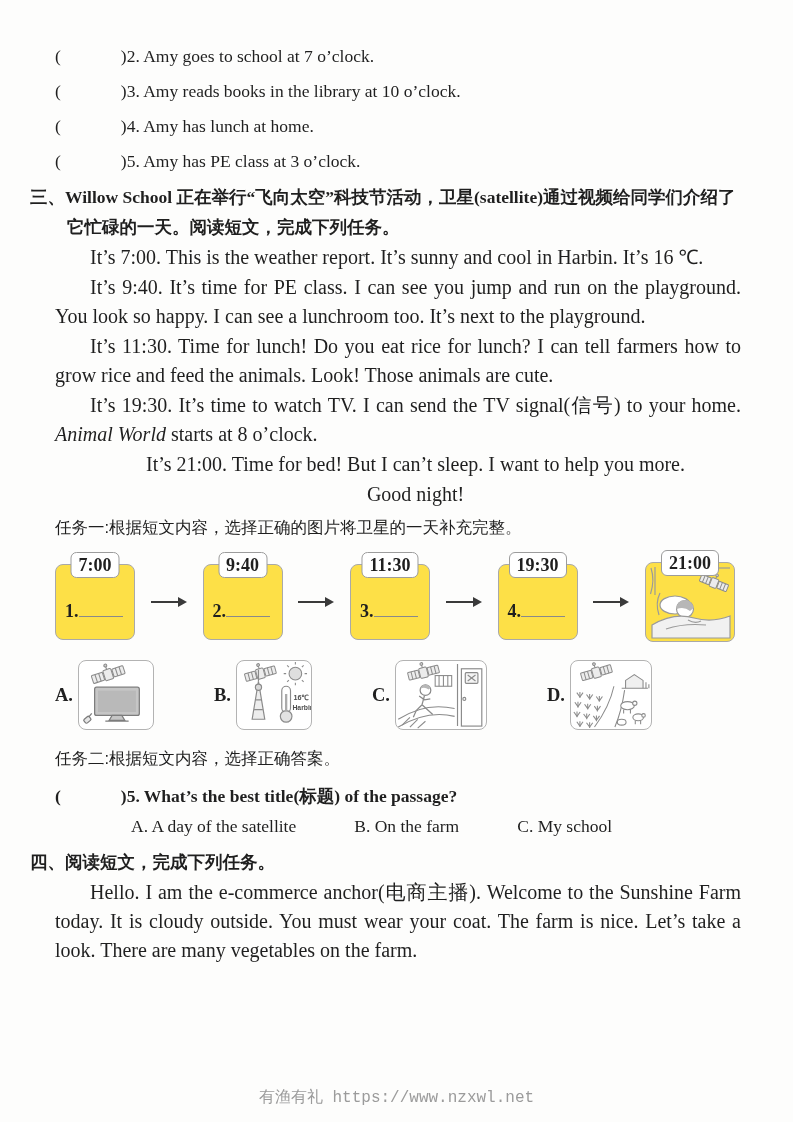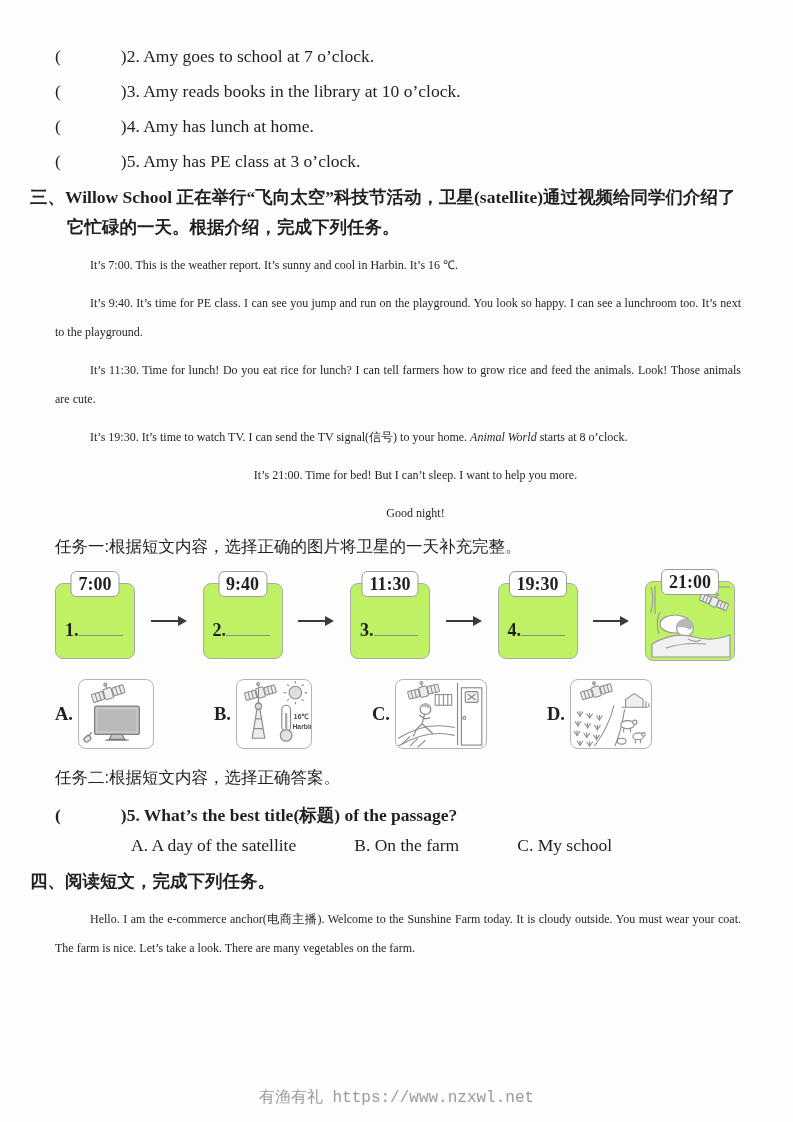--- a/index.html
+++ b/index.html
@@ -20,39 +20,39 @@
 
   
   .sec-head {
     font-size: 17.5px; font-weight: 700; line-height: 30px;
     margin-left: -25px; padding-left: 37px; text-indent: -37px;
     margin-top: 6px;
   }
 
   
   .para {
-    font-size: 12px; line-height: 29px; text-align: justify;
-    text-indent: 35px; margin-top: 9px;
+    font-size: 20px; line-height: 29px; text-align: justify;
+    text-indent: 35px; margin-top: 1px;
   }
   .para.no-just { text-align: center; }
   .ital { font-style: italic; }
 
   .task-label {
     font-size: 16.5px; line-height: 29px; margin-top: 4px;
     font-family: "Liberation Sans", sans-serif; font-weight: 500;
   }
 
   
   .timeline {
     display: flex; align-items: center; justify-content: space-between;
     margin-top: 20px; width: 680px;
   }
   .tl-cell {
     position: relative; width: 80px; height: 76px;
-    border: 1.6px solid #a9a9a9; border-radius: 8px; background: #bef264;
+    border: 1.6px solid #a9a9a9; border-radius: 8px; background: #fde047;
   }
   .tl-cell.last { width: 90px; height: 80px; }
   .tl-time {
     position: absolute; top: -13px; left: 50%; transform: translateX(-50%);
     background: #fff; border: 1.6px solid #9c9c9c; border-radius: 6px;
     padding: 0 7px; font-weight: 700; font-size: 18px; line-height: 24px;
     white-space: nowrap; z-index: 2;
   }
   .tl-blank { position: absolute; left: 9px; top: 36px; font-size: 18px; font-weight: 700; }
   .blank-line { display: inline-block; width: 44px; height: 15px; border-bottom: 1.6px solid #8a8a8a; }
@@ -116,21 +116,21 @@
       <span><span>(</span><span class="br-gap"></span><span>)</span></span><span class="q-num">3. Amy reads books in the library at 10 o’clock.</span>
     </div>
     <div class="q-line">
       <span><span>(</span><span class="br-gap"></span><span>)</span></span><span class="q-num">4. Amy has lunch at home.</span>
     </div>
     <div class="q-line">
       <span><span>(</span><span class="br-gap"></span><span>)</span></span><span class="q-num">5. Amy has PE class at 3 o’clock.</span>
     </div>
   </div>
 
-  <div class="sec-head"><span>三、</span><span>Willow School 正在举行“飞向太空”科技节活动，卫星(satellite)通过视频给同学们介绍了它忙碌的一天。根据介绍，完成下列任务。</span></div>
+  <div class="sec-head"><span>三、</span><span>Willow School 正在举行“飞向太空”科技节活动，卫星(satellite)通过视频给同学们介绍了它忙碌的一天。阅读短文，完成下列任务。</span></div>
 
   <p class="para">It’s 7:00. This is the weather report. It’s sunny and cool in Harbin. It’s 16 ℃.</p>
   <p class="para">It’s 9:40. It’s time for PE class. I can see you jump and run on the playground. You look so happy. I can see a lunchroom too. It’s next to the playground.</p>
   <p class="para">It’s 11:30. Time for lunch! Do you eat rice for lunch? I can tell farmers how to grow rice and feed the animals. Look! Those animals are cute.</p>
   <p class="para"><span>It’s 19:30. It’s time to watch TV. I can send the TV signal(信号) to your home. </span><span class="ital">Animal World</span><span> starts at 8 o’clock.</span></p>
   <p class="para no-just">It’s 21:00. Time for bed! But I can’t sleep. I want to help you more.</p>
   <p class="para no-just">Good night!</p>
 
   <div class="task-label">任务一:根据短文内容，选择正确的图片将卫星的一天补充完整。</div>
 

